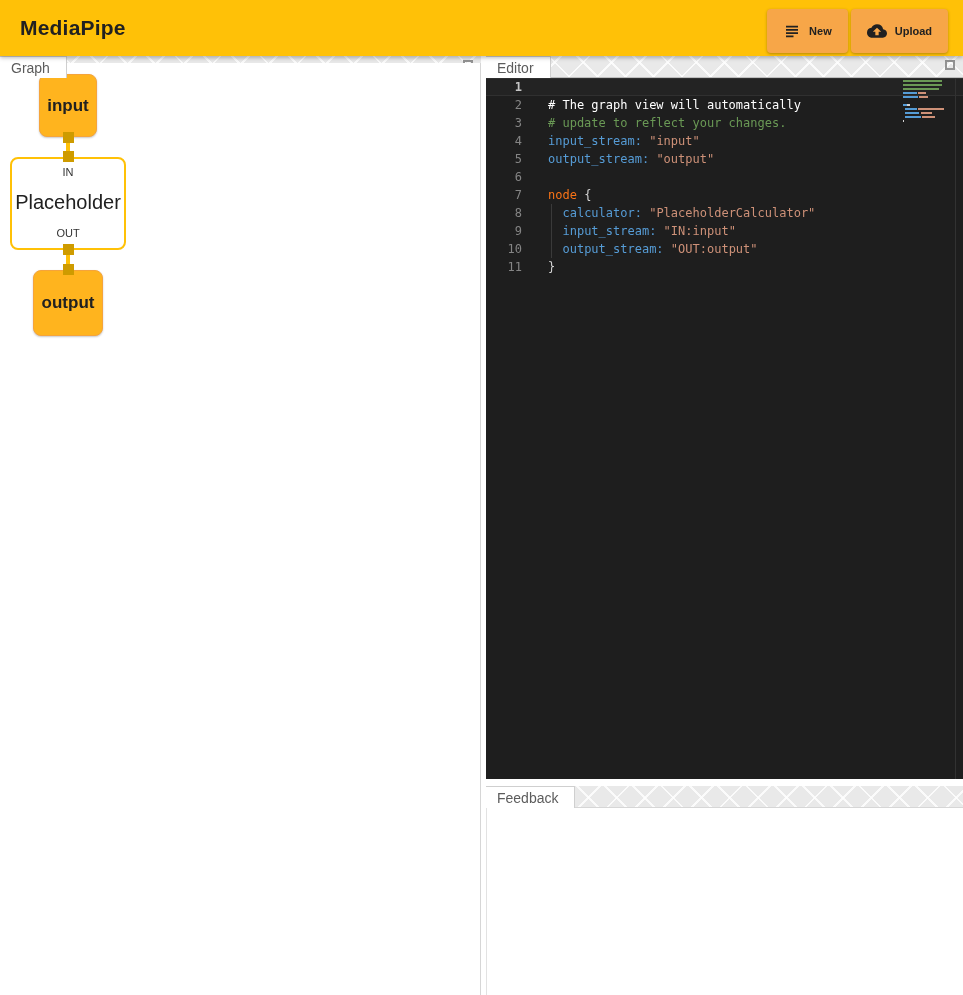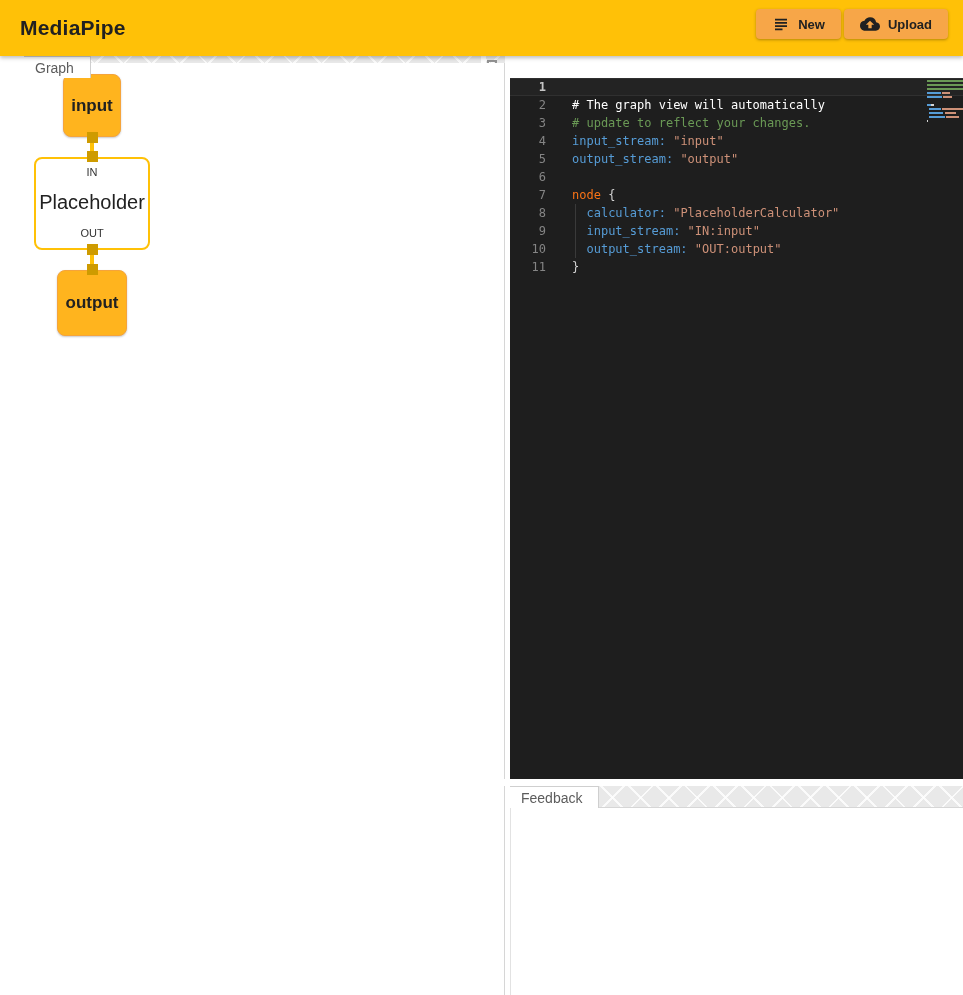--- a/index.html
+++ b/index.html
@@ -11,29 +11,29 @@
 
   
   #header {
     position:absolute; left:0; top:0; width:963px; height:56px;
     background:var(--header-bg); box-shadow:0 2px 4px rgba(0,0,0,.26);
     display:flex; align-items:center; z-index:20;
   }
   .app-title { font-size:21px; font-weight:700; color:var(--header-text); padding-left:20px; letter-spacing:.2px; }
   .header-actions { position:absolute; right:15px; top:9px; display:flex; gap:3px; }
   .hbtn {
-    display:flex; align-items:center; gap:8px; height:30px; padding:0 16px;
+    display:flex; align-items:center; gap:8px; height:44px; padding:0 16px;
     background:var(--button-bg); border:none; border-radius:4px;
     box-shadow:0 1px 3px rgba(0,0,0,.3); cursor:pointer;
-    font-family:"Liberation Sans", sans-serif; font-size:13px; font-weight:700; color:#212121;
+    font-family:"Liberation Sans", sans-serif; font-size:11px; font-weight:700; color:#212121;
   }
   .hbtn svg { display:block; }
 
   
-  .panel { position:absolute;margin-left:24px; }
+  .panel { position:absolute; }
   .tabbar {
     position:relative; height:22px;
     background:var(--tabbar-bg);
     background-image:
       repeating-linear-gradient(45deg, transparent 0, transparent 18px, rgba(255,255,255,.8) 18px, rgba(255,255,255,.8) 20px),
       repeating-linear-gradient(-45deg, transparent 0, transparent 18px, rgba(255,255,255,.8) 18px, rgba(255,255,255,.8) 20px);
     border-bottom:1px solid var(--panel-border);
   }
   .tab {
     position:absolute; left:0; top:1; height:22px; display:flex; align-items:center;
@@ -143,20 +143,26 @@
         <span>output</span>
       </div>
       <div class="port" id="port-1"></div>
       <div class="port" id="port-2"></div>
       <div class="port" id="port-3"></div>
       <div class="port" id="port-4"></div>
     </div>
   </div>
 
   <div id="editor-panel" class="panel">
+    <div class="tabbar">
+      <div class="tab">
+        <span>Editor</span>
+      </div>
+      <span class="maxicon"></span>
+    </div>
     <div id="editor-content">
       <div id="code-lines">
           <div class="code-line active"><span class="ln">1</span></div>
           <div class="code-line"><span class="ln">2</span><span class="lc"><span style="color: #ffffff;"># The graph view will automatically</span></span></div>
           <div class="code-line"><span class="ln">3</span><span class="lc"><span style="color: rgb(106, 153, 85);"># update to reflect your changes.</span></span></div>
           <div class="code-line"><span class="ln">4</span><span class="lc"><span style="color: rgb(86, 156, 214);">input_stream:</span><span style="color: rgb(212, 212, 212);"> </span><span style="color: rgb(206, 145, 120);">"input"</span></span></div>
           <div class="code-line"><span class="ln">5</span><span class="lc"><span style="color: rgb(86, 156, 214);">output_stream:</span><span style="color: rgb(212, 212, 212);"> </span><span style="color: rgb(206, 145, 120);">"output"</span></span></div>
           <div class="code-line"><span class="ln">6</span><span class="lc"></span></div>
           <div class="code-line"><span class="ln">7</span><span class="lc"><span style="color: #f97316;">node</span><span style="color: rgb(212, 212, 212);"> {</span></span></div>
           <div class="code-line"><span class="ln">8</span><span class="lc"><span style="color: rgb(212, 212, 212);">  </span><span style="color: rgb(86, 156, 214);">calculator:</span><span style="color: rgb(212, 212, 212);"> </span><span style="color: rgb(206, 145, 120);">"PlaceholderCalculator"</span></span></div>

